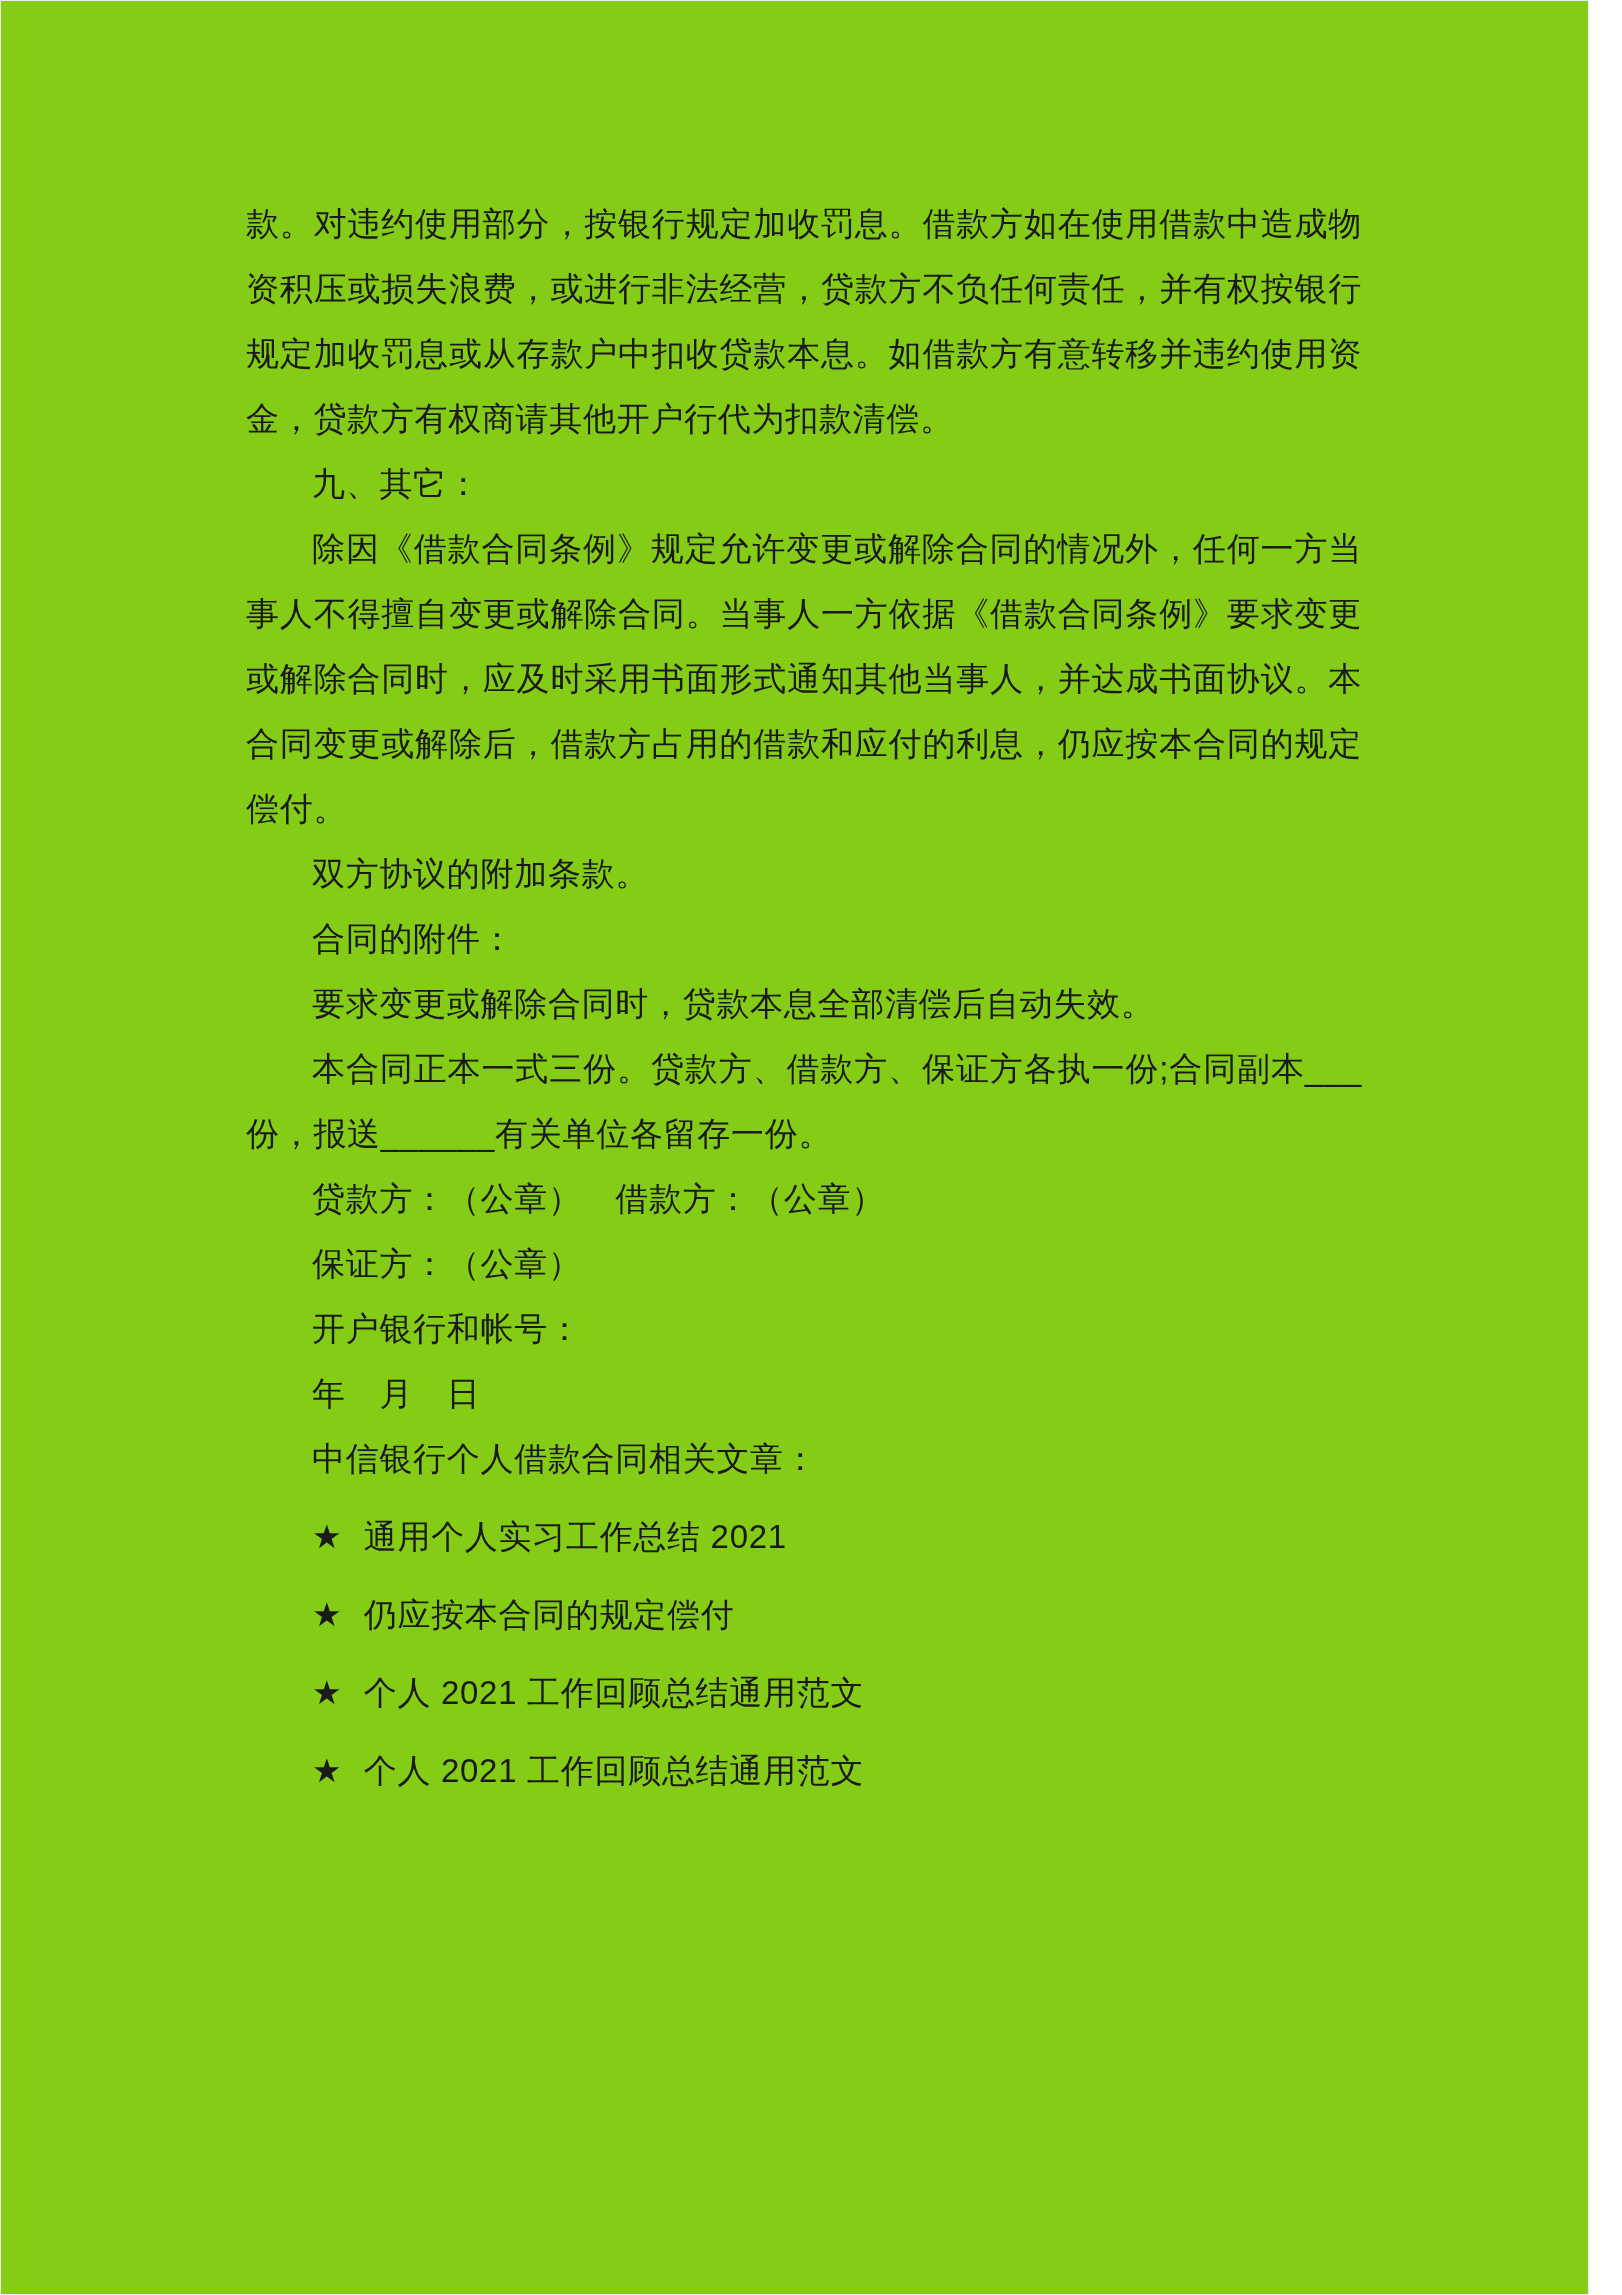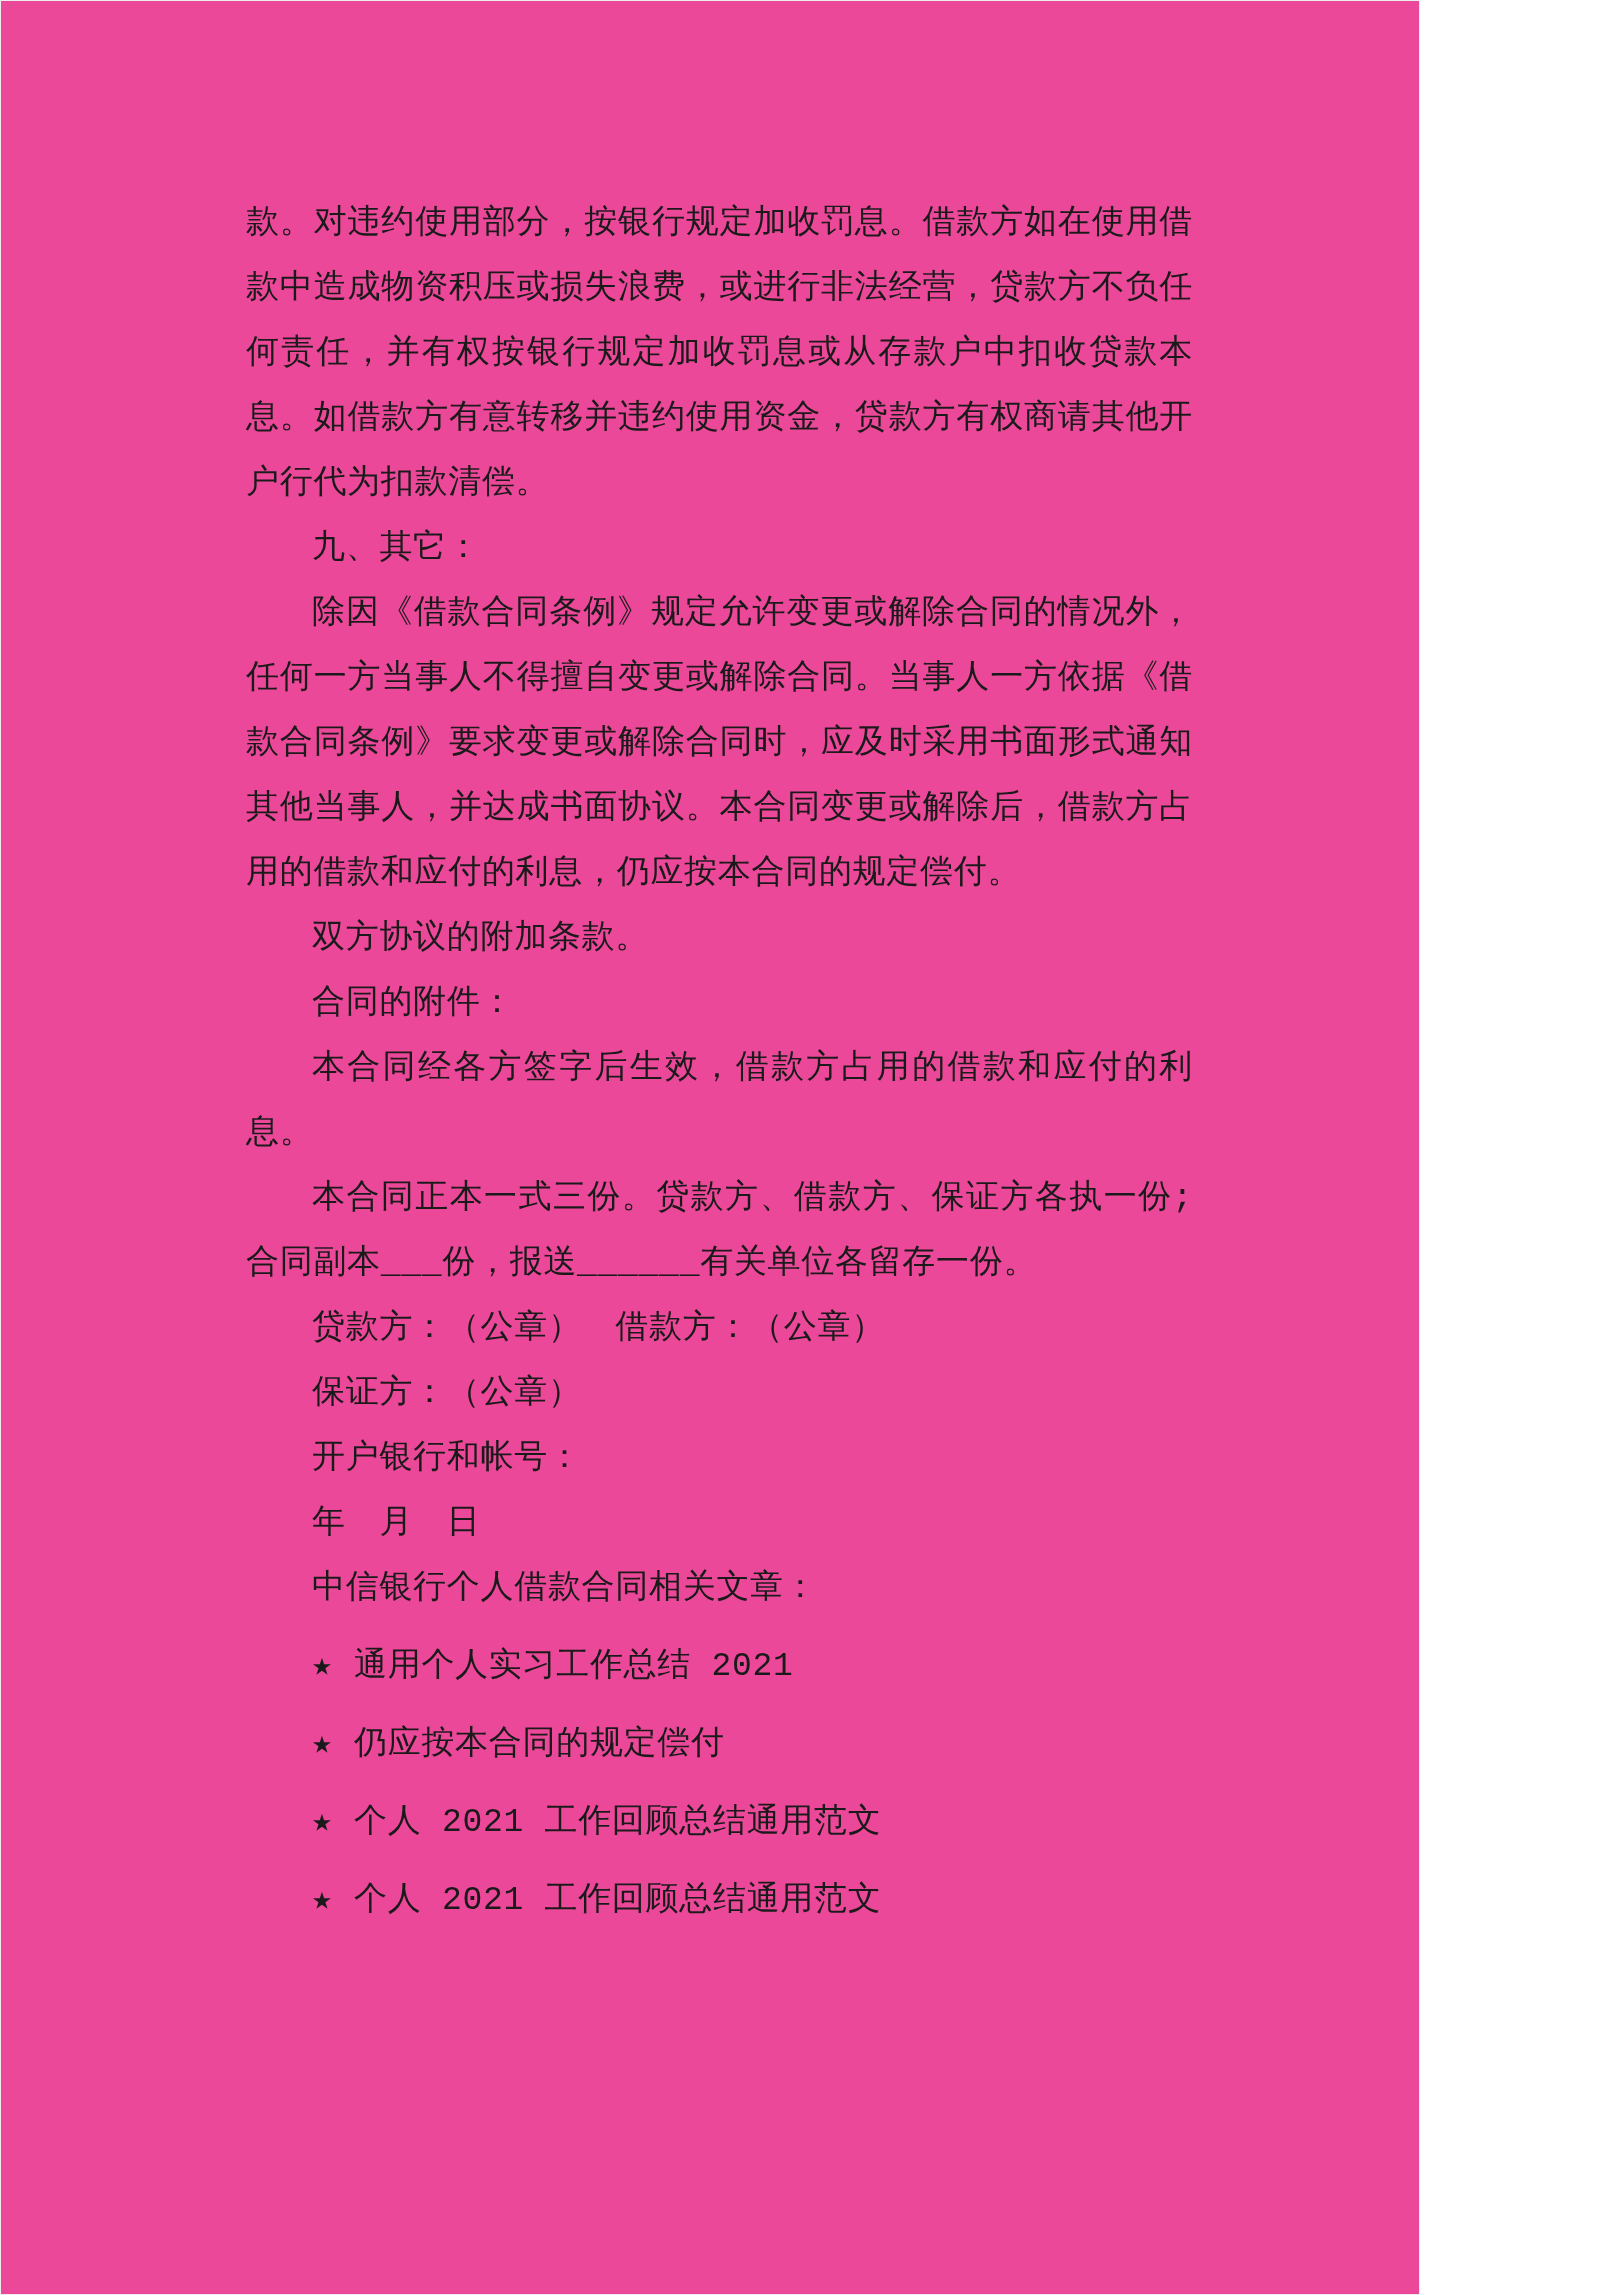--- a/index.html
+++ b/index.html
@@ -2,26 +2,26 @@
 <html style="font-size:10.5px"><head>
 <meta charset="utf-8">
 <style>
   html, body {
     margin: 0;
     padding: 0;
     background: #ffffff;
   }
   .page {
     position: relative;
-    width: 1420px;
+    width: 1589px;
     height: 2295px;
     box-sizing: border-box;
-    background: #ec4899;
+    background: #84cc16;
     border: 1.3px solid #ececec;
-    font-family: Liberation Mono, monospace;
+    font-family: Liberation Sans, sans-serif;
     color: #1a1a1a;
   }
   .content {
     box-sizing: border-box;
     padding: 190px 226px 0 245px;
     font-size: 33px;
     line-height: 65px;
   }
   .para {
     margin: 0;
@@ -47,21 +47,21 @@
 </head>
 <body>
 
 <div class="page">
   <div class="content">
     <p class="para noindent">款。对违约使用部分，按银行规定加收罚息。借款方如在使用借款中造成物资积压或损失浪费，或进行非法经营，贷款方不负任何责任，并有权按银行规定加收罚息或从存款户中扣收贷款本息。如借款方有意转移并违约使用资金，贷款方有权商请其他开户行代为扣款清偿。</p>
     <p class="para">九、其它：</p>
     <p class="para">除因《借款合同条例》规定允许变更或解除合同的情况外，任何一方当事人不得擅自变更或解除合同。当事人一方依据《借款合同条例》要求变更或解除合同时，应及时采用书面形式通知其他当事人，并达成书面协议。本合同变更或解除后，借款方占用的借款和应付的利息，仍应按本合同的规定偿付。</p>
     <p class="para">双方协议的附加条款。</p>
     <p class="para">合同的附件：</p>
-    <p class="para">本合同经各方签字后生效，借款方占用的借款和应付的利息。</p>
+    <p class="para">要求变更或解除合同时，贷款本息全部清偿后自动失效。</p>
     <p class="para">本合同正本一式三份。贷款方、借款方、保证方各执一份;合同副本___份，报送______有关单位各留存一份。</p>
     <p class="para">贷款方：（公章）　借款方：（公章）</p>
     <p class="para">保证方：（公章）</p>
     <p class="para">开户银行和帐号：</p>
     <p class="para">年　月　日</p>
     <p class="para">中信银行个人借款合同相关文章：</p>
 
     <p class="list-item">
       <span class="star">★</span><span>通用个人实习工作总结 2021</span>
     </p>

